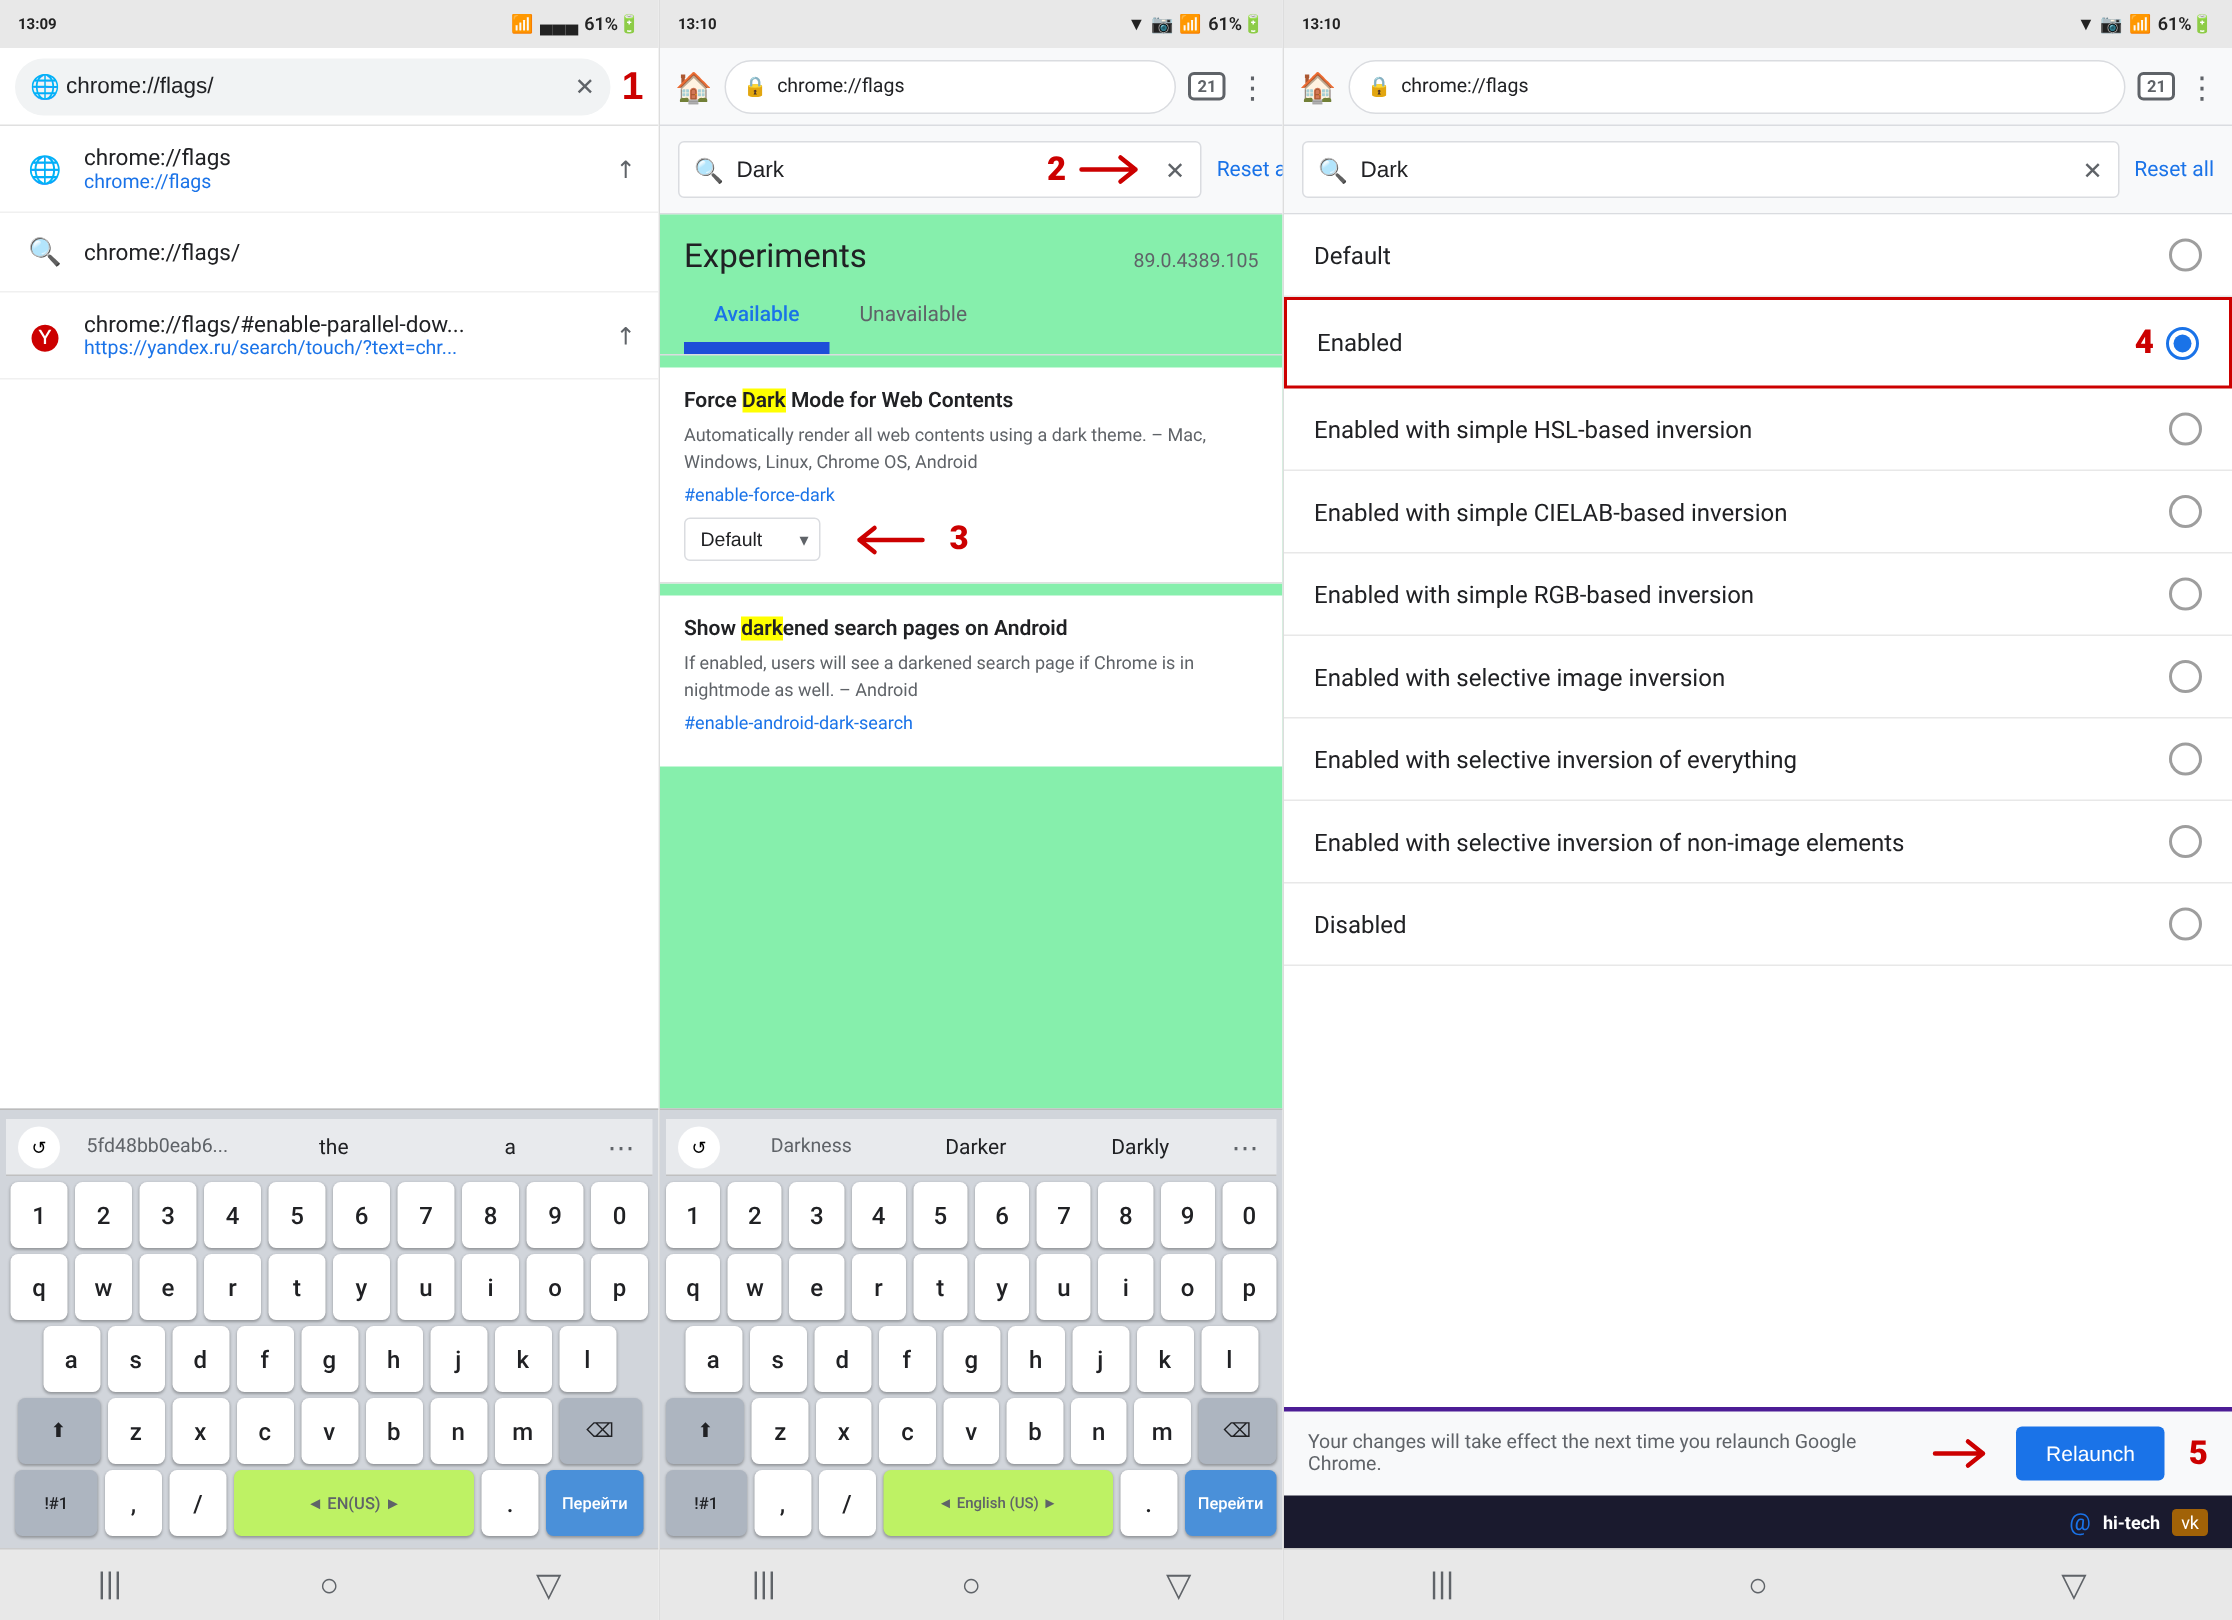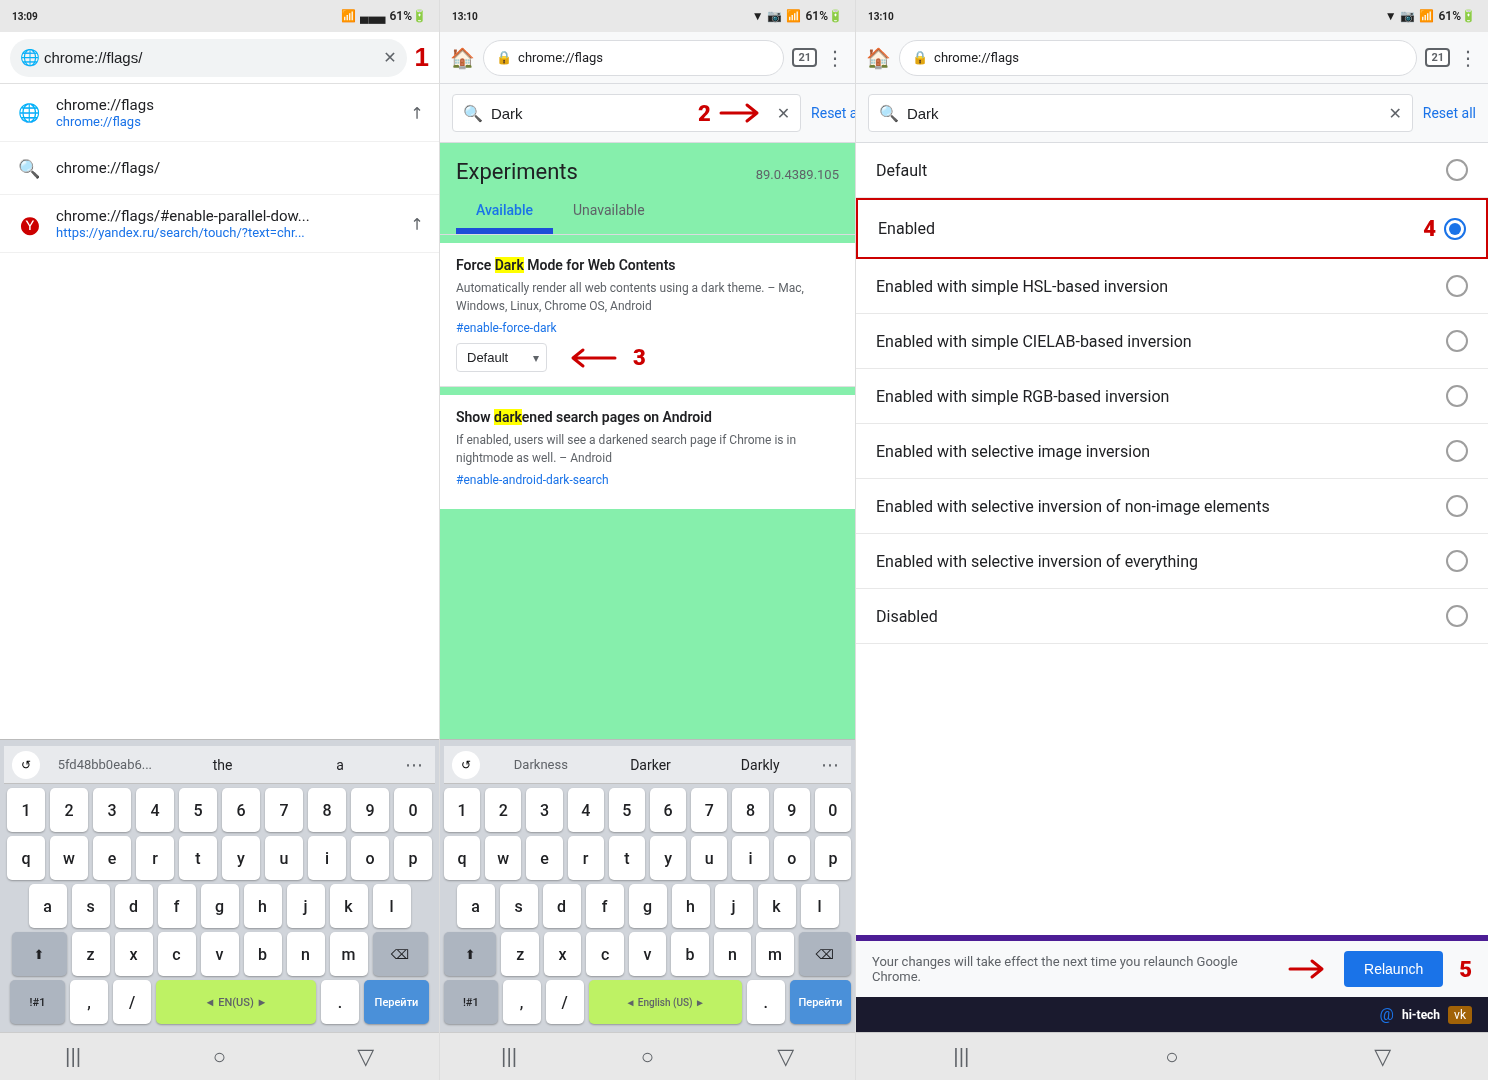--- a/index.html
+++ b/index.html
@@ -353,21 +353,21 @@
       padding: 0 16px;
     }
     .exp-tab {
       padding: 10px 20px;
       font-size: 14px;
       cursor: pointer;
       color: #5f6368;
     }
     .exp-tab.active {
       color: #1a73e8;
-      border-bottom: 6px solid #1d4ed8;
+      border-bottom: 8px solid #1d4ed8;
       font-weight: 500;
     }
 
     
     .experiment-item {
       padding: 14px 16px;
       border-bottom: 1px solid #e0e0e0;
       background: #fff;
       margin-top: 8px;
     }
@@ -475,21 +475,21 @@
       background: #1a73e8;
     }
 
     
     .relaunch-bar {
       background: #f8f9fa;
       padding: 10px 16px;
       display: flex;
       align-items: center;
       justify-content: space-between;
-      border-top: 6px solid #4c1d95;
+      border-top: 3px solid #4c1d95;
       gap: 12px;
     }
     .relaunch-text {
       font-size: 13px;
       color: #5f6368;
       flex: 1;
     }
     .relaunch-btn {
       background: #1a73e8;
       color: #fff;
@@ -858,26 +858,26 @@
       <span class="option-label">Enabled with simple RGB-based inversion</span>
       <div class="radio-btn"></div>
     </div>
 
     <div class="option-item">
       <span class="option-label">Enabled with selective image inversion</span>
       <div class="radio-btn"></div>
     </div>
 
     <div class="option-item">
+      <span class="option-label">Enabled with selective inversion of everything</span>
+      <div class="radio-btn"></div>
+    </div>
+
+    <div class="option-item">
       <span class="option-label">Enabled with selective inversion of non-image elements</span>
-      <div class="radio-btn"></div>
-    </div>
-
-    <div class="option-item">
-      <span class="option-label">Enabled with selective inversion of everything</span>
       <div class="radio-btn"></div>
     </div>
 
     <div class="option-item">
       <span class="option-label">Disabled</span>
       <div class="radio-btn"></div>
     </div>
   </div>
 
   <div class="relaunch-bar">

